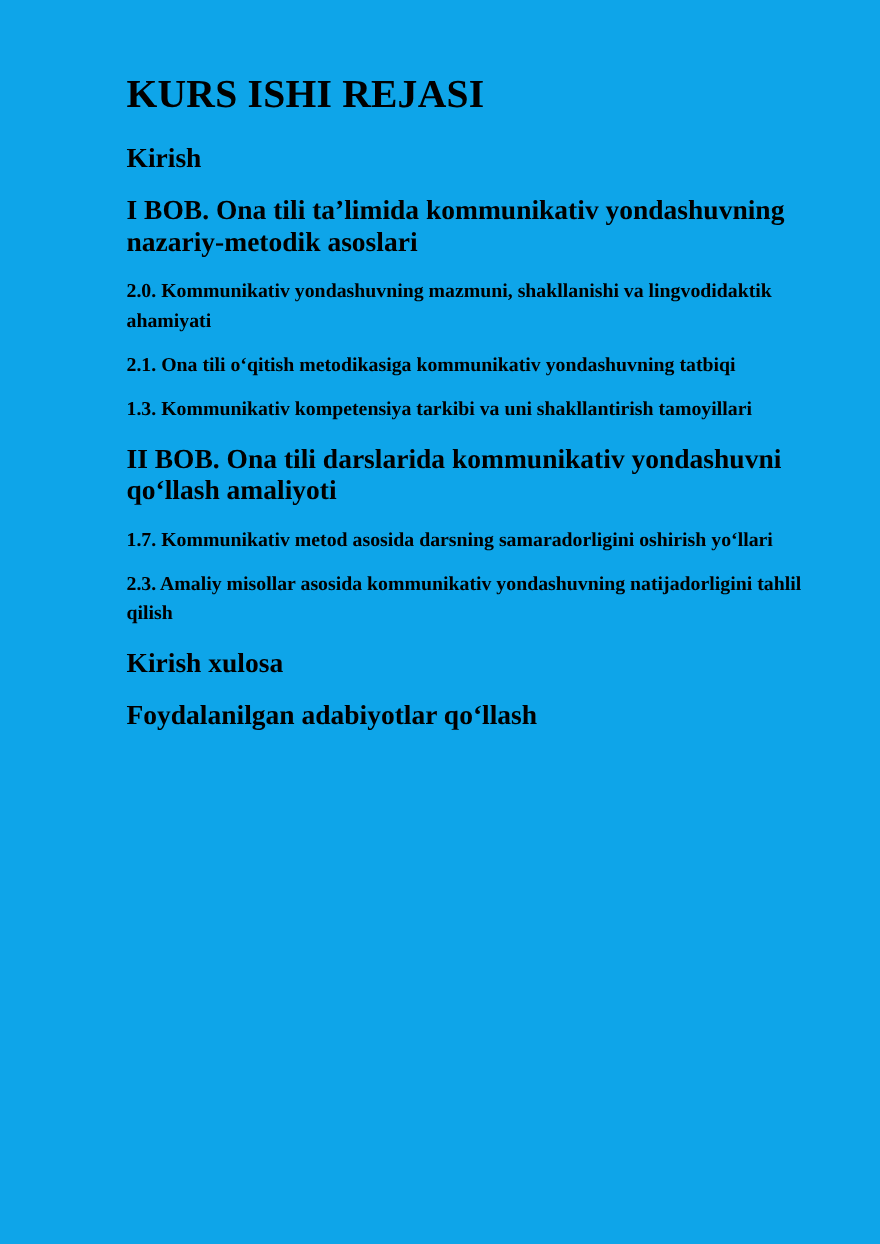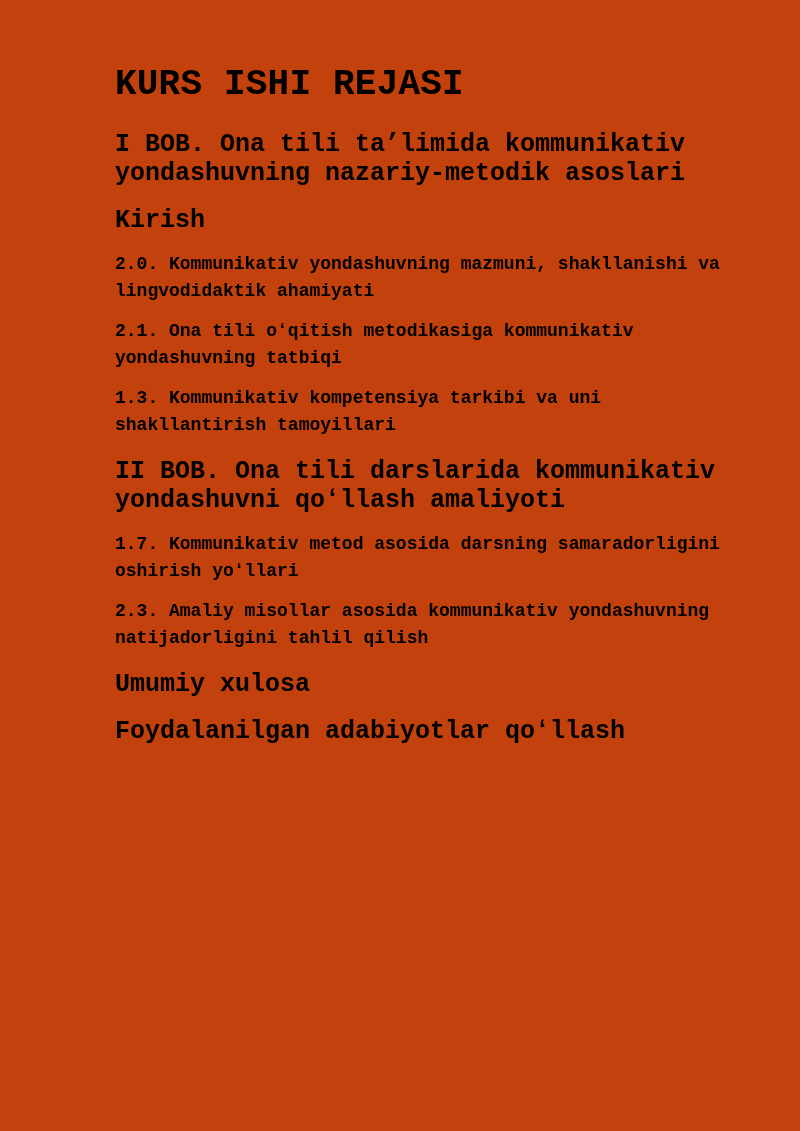--- a/index.html
+++ b/index.html
@@ -12,22 +12,21 @@
     height: 1131px;
     overflow: hidden;
     font-family: "Liberation Serif", "DejaVu Serif", serif;
     color: #000000;
   }
   .page {
     box-sizing: border-box;
     width: 800px;
     height: 1131px;
     padding: 64px 70px 0 115px;
-    background: #c2410c;
-    font-family: Liberation Mono, monospace;
+    background: #0ea5e9;
   }
   .content {
     width: 615px;
   }
   h1.doc-title {
     font-size: 36px;
     line-height: 42px;
     font-weight: bold;
     margin: 0 0 24px 0;
     letter-spacing: 0.2px;
@@ -46,35 +45,35 @@
   }
 </style>
 </head>
 <body>
 
 <div class="page">
   <div class="content">
 
     <h1 class="doc-title">KURS ISHI REJASI</h1>
 
+    <h2 class="doc-heading">Kirish</h2>
+
     <h2 class="doc-heading">I BOB. Ona tili ta’limida kommunikativ yondashuvning nazariy-metodik asoslari</h2>
-
-    <h2 class="doc-heading">Kirish</h2>
 
     <p class="doc-item">2.0. Kommunikativ yondashuvning mazmuni, shakllanishi va lingvodidaktik ahamiyati</p>
 
     <p class="doc-item">2.1. Ona tili oʻqitish metodikasiga kommunikativ yondashuvning tatbiqi</p>
 
     <p class="doc-item">1.3. Kommunikativ kompetensiya tarkibi va uni shakllantirish tamoyillari</p>
 
     <h2 class="doc-heading">II BOB. Ona tili darslarida kommunikativ yondashuvni qoʻllash amaliyoti</h2>
 
 
     <p class="doc-item">1.7. Kommunikativ metod asosida darsning samaradorligini oshirish yoʻllari</p>
 
     <p class="doc-item">2.3. Amaliy misollar asosida kommunikativ yondashuvning natijadorligini tahlil qilish</p>
 
-    <h2 class="doc-heading">Umumiy xulosa</h2>
+    <h2 class="doc-heading">Kirish xulosa</h2>
 
     <h2 class="doc-heading">Foydalanilgan adabiyotlar qoʻllash</h2>
 
   </div>
 </div>
 
 </body></html>

